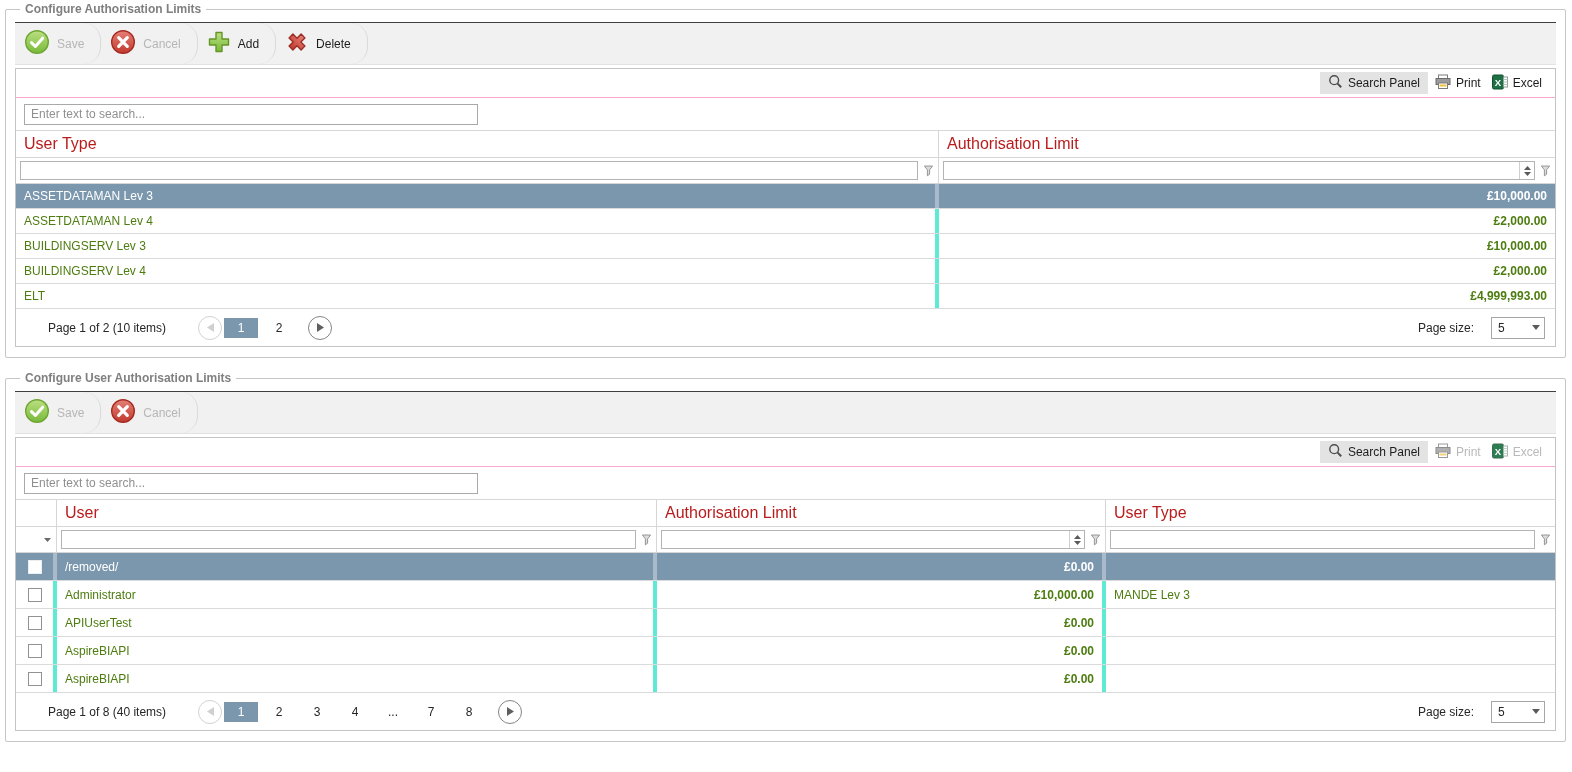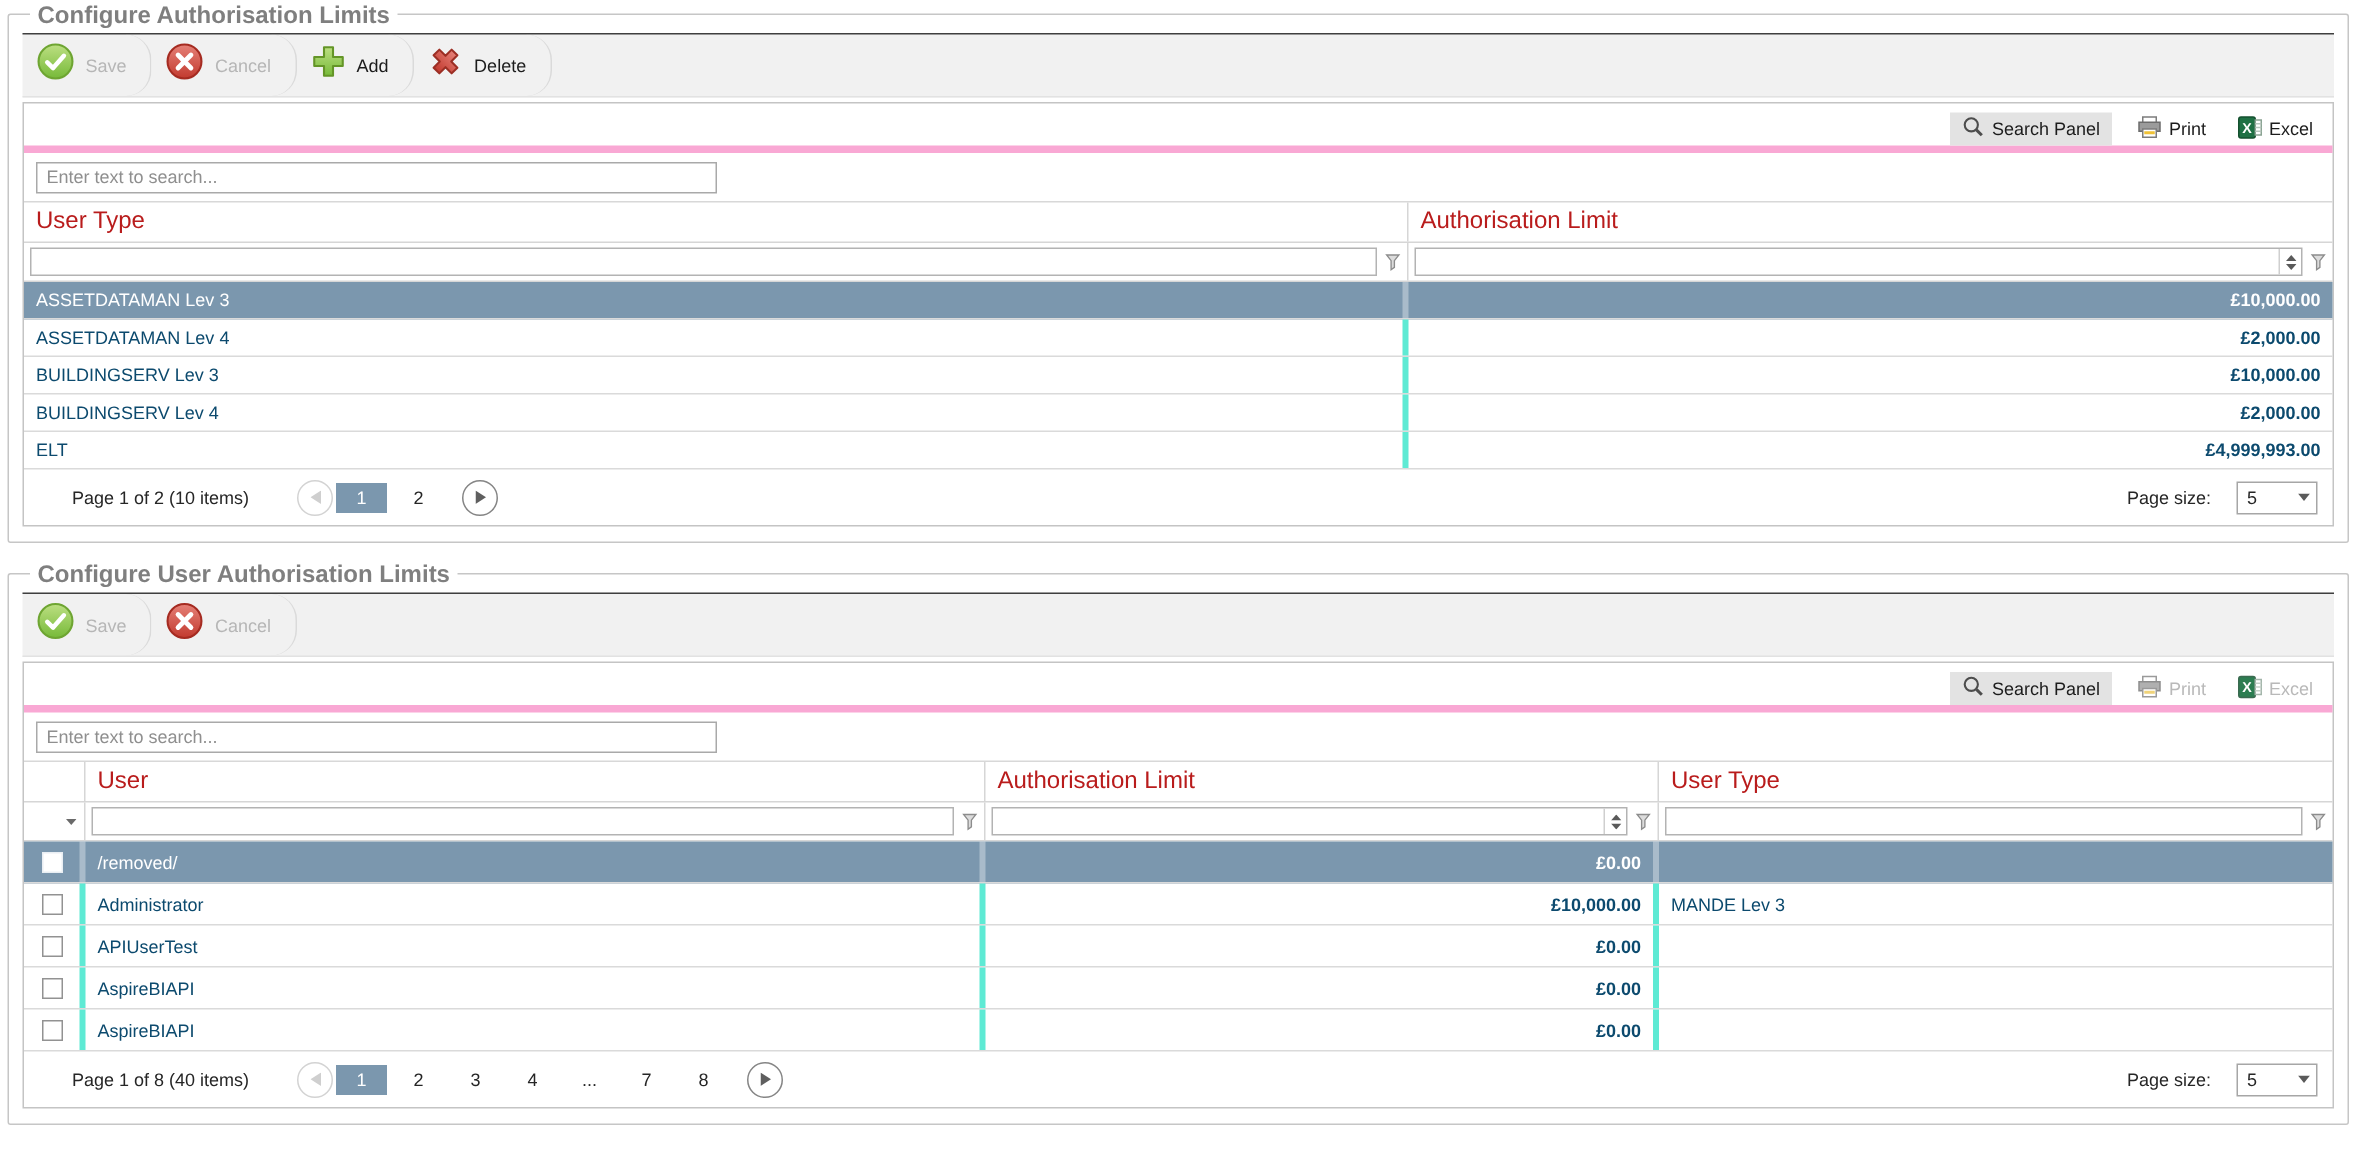--- a/index.html
+++ b/index.html
@@ -3,32 +3,32 @@
 <meta charset="utf-8">
 <style>
   html,body { margin:0; padding:0; background:#fff; font-family:"Liberation Sans", sans-serif; }
   .stage { width:1572px; height:772px; position:relative; background:#fff; overflow:hidden; }
 
   .groupbox { position:relative; border:1px solid #c6c6c6; border-radius:2px; margin:0 6px 0 5px;
               padding:12px 9px 10px 9px; background:#fff; }
   #gb1 { margin-top:9px; }
   #gb2 { margin-top:20px; }
   .gb-title { position:absolute; top:-8px; left:14px; background:#fff; padding:0 5px;
-              font-weight:bold; color:#7f7f7f; font-size:16px; }
+              font-weight:bold; color:#7f7f7f; font-size:12px; }
 
   .toolbar { height:41px; background:#f1f1f1; border-top:1px solid #3f3f3f;
              border-bottom:1px solid #e2e2e2; display:flex; align-items:stretch; }
   .tbtn { display:flex; align-items:center; gap:7px; padding:0 16px 0 9px;
           border-right:1px solid #dadada; cursor:pointer;border-radius:17px; }
   .tbtn .lbl { font-size:12px; color:#1c1c1c; }
   .tbtn.disabled .lbl { color:#b6b6b6; }
 
   .grid { margin-top:3px; border:1px solid #c4c4c4; background:#fff; }
-  .gridbar { height:28px; border-bottom:5px solid #f9a8d4; display:flex; align-items:flex-end;
-             justify-content:flex-end; gap:13px; padding-right:9px; }
+  .gridbar { height:28px; border-bottom:1px solid #f9a8d4; display:flex; align-items:center;
+             justify-content:flex-end; gap:3px; padding-right:9px; }
   .gbbtn { display:flex; align-items:center; gap:5px; font-size:12px; color:#1c1c1c;
            cursor:pointer; height:22px; padding:0 4px; }
   .gbbtn.toggled { background:#e3e3e3; padding:0 8px; }
   .gbbtn.disabled .gbl { color:#b9b9b9; }
 
   .searchrow { height:32px; border-bottom:1px solid #d8d8d8; display:flex; align-items:center; }
   .searchrow input { width:440px; height:19px; margin-left:8px; border:1px solid #a9a9a9;
                      font:12px "Liberation Sans", sans-serif; color:#1d4ed8; padding:0 6px; outline:none; }
   .searchrow input::placeholder { color:#8f8f8f; }
 
@@ -42,21 +42,21 @@
            box-sizing:border-box; padding:0 3px 0 4px; gap:3px; }
   .frow .fcell:last-child { border-right:none; }
   .ftb { flex:1; height:17px; border:1px solid #b3b3b3; background:#fff; display:flex;
          align-items:center; cursor:text; }
   .spin { width:14px; height:100%; border-left:1px solid #cfcfcf; display:flex; flex-direction:column;
           align-items:center; justify-content:center; gap:2px; margin-left:auto; cursor:pointer; }
   .funnelbox { width:14px; display:flex; justify-content:center; cursor:pointer; }
   .fcell.chk { justify-content:flex-end; padding-right:5px; }
 
   .drow { display:flex; height:24px; border-bottom:1px solid #dadada; align-items:stretch;
-          font-size:12px; color:#0c4a6e; cursor:default; }
+          font-size:12px; color:#4d7c0f; cursor:default; }
   .g2 .drow { height:27px; }
   .dcell { display:flex; align-items:center; padding-left:8px; border-right:4px solid #5eead4;
            box-sizing:border-box; overflow:hidden; white-space:nowrap; }
   .drow .dcell:last-child { border-right:none; }
   .dcell.num { justify-content:flex-end; padding-right:8px; padding-left:0;font-weight:bold; }
   .dcell.chk { justify-content:center; padding-left:0; }
   .drow.selected { background:#7b97ae; color:#fff; }
   .drow.selected .dcell { border-right-color:rgba(255,255,255,0.35); }
   .cb { width:12px; height:12px; border:1px solid #929292; background:#fff; cursor:pointer; }
   .selected .cb { border-color:#e9eef3; }

